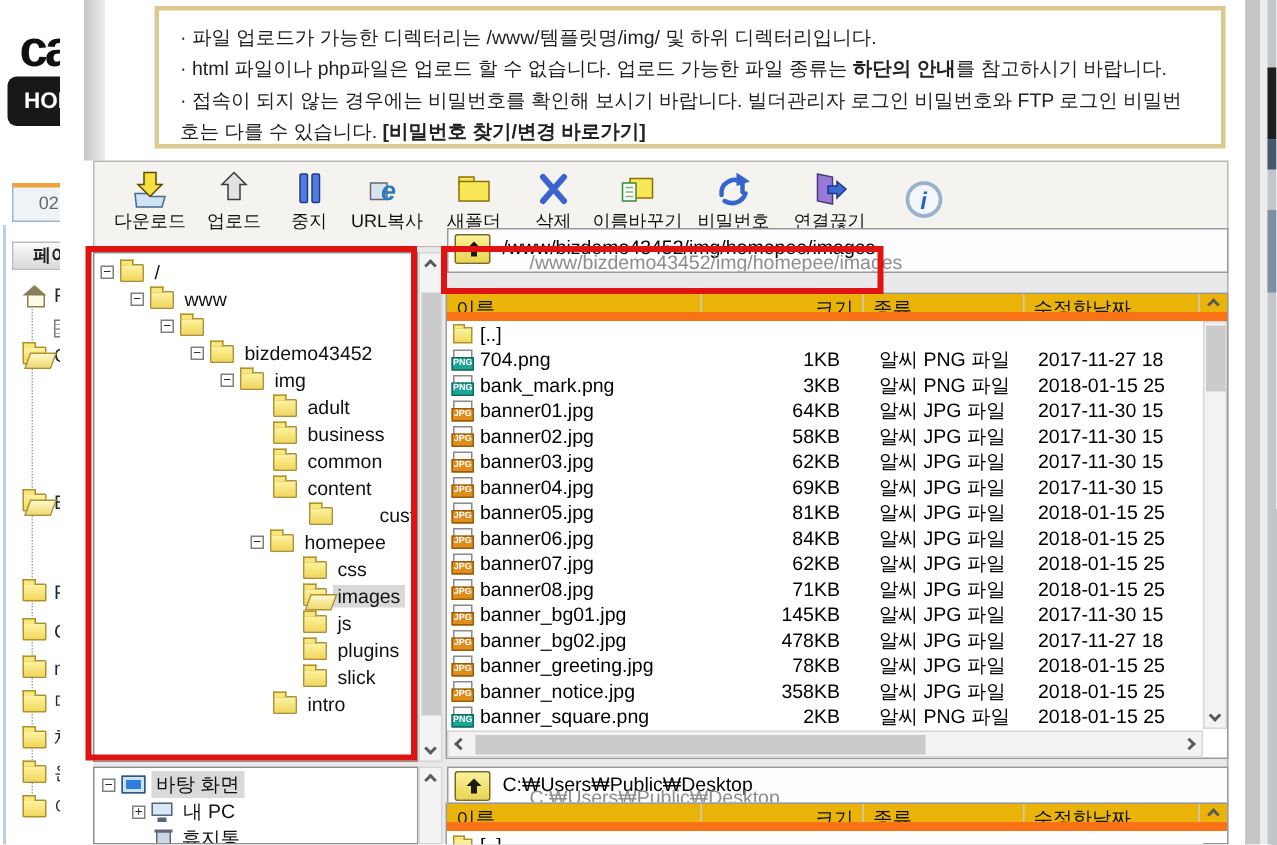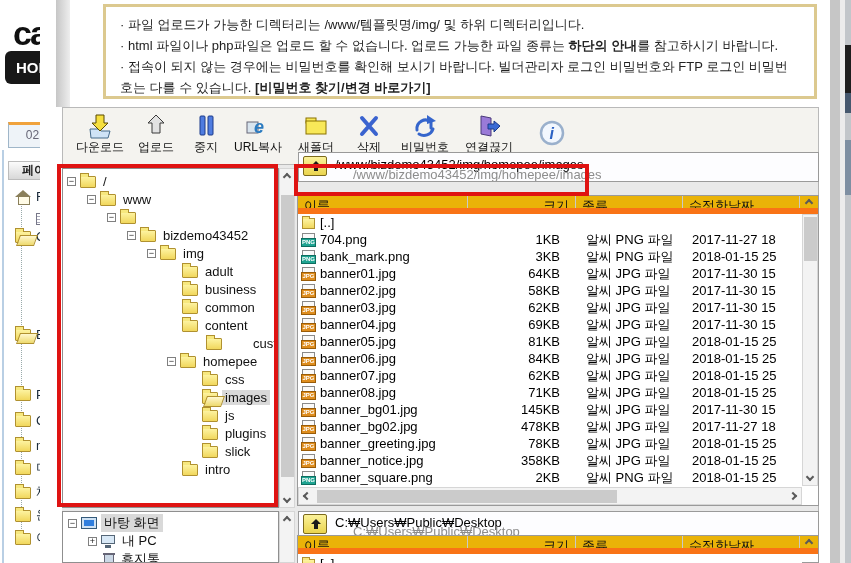--- a/index.html
+++ b/index.html
@@ -220,20 +220,28 @@
         <span class="tb-label">새폴더</span>
       </div>
       <div class="tb-btn" style="width:48px">
         <svg class="tb-ico" viewBox="0 0 26 26">
             <path d="M6 5 L20 21 M20 5 L6 21" stroke="#3a63cf" stroke-width="4" stroke-linecap="round" fill="none"></path>
           </svg>
         <span class="tb-label">삭제</span>
       </div>
       <div class="tb-btn w64">
         <svg class="tb-ico" viewBox="0 0 26 26">
+            <rect x="8" y="6" width="15" height="13" fill="#f8e858" stroke="#8a7200"></rect>
+            <rect x="3" y="9" width="9" height="12" fill="#f4fbf4" stroke="#3a8a3a"></rect>
+            <path d="M5 12 h5 M5 15 h5 M5 18 h5" stroke="#8ab08a" stroke-width="1"></path>
+          </svg>
+        <span class="tb-label">이름바꾸기</span>
+      </div>
+      <div class="tb-btn w64">
+        <svg class="tb-ico" viewBox="0 0 26 26">
             <path d="M5 17 C4 9 13 4 19 9 M19 9 L19 15 M7 21 C12 24 19 22 21 16" stroke="#3565cc" stroke-width="3" fill="none" stroke-linecap="round"></path>
             <polygon points="15,2 24,8 15,11" fill="#3565cc"></polygon>
           </svg>
         <span class="tb-label">비밀번호</span>
       </div>
       <div class="tb-btn w64">
         <svg class="tb-ico" viewBox="0 0 26 26">
             <polygon points="5,3 15,5 15,23 5,21" fill="#9a7ad8" stroke="#4a3a7a"></polygon>
             <polygon points="24,13 18,8 18,11 12,11 12,16 18,16 18,19" fill="#3a6ad4" stroke="#1c3a8a"></polygon>
           </svg>

